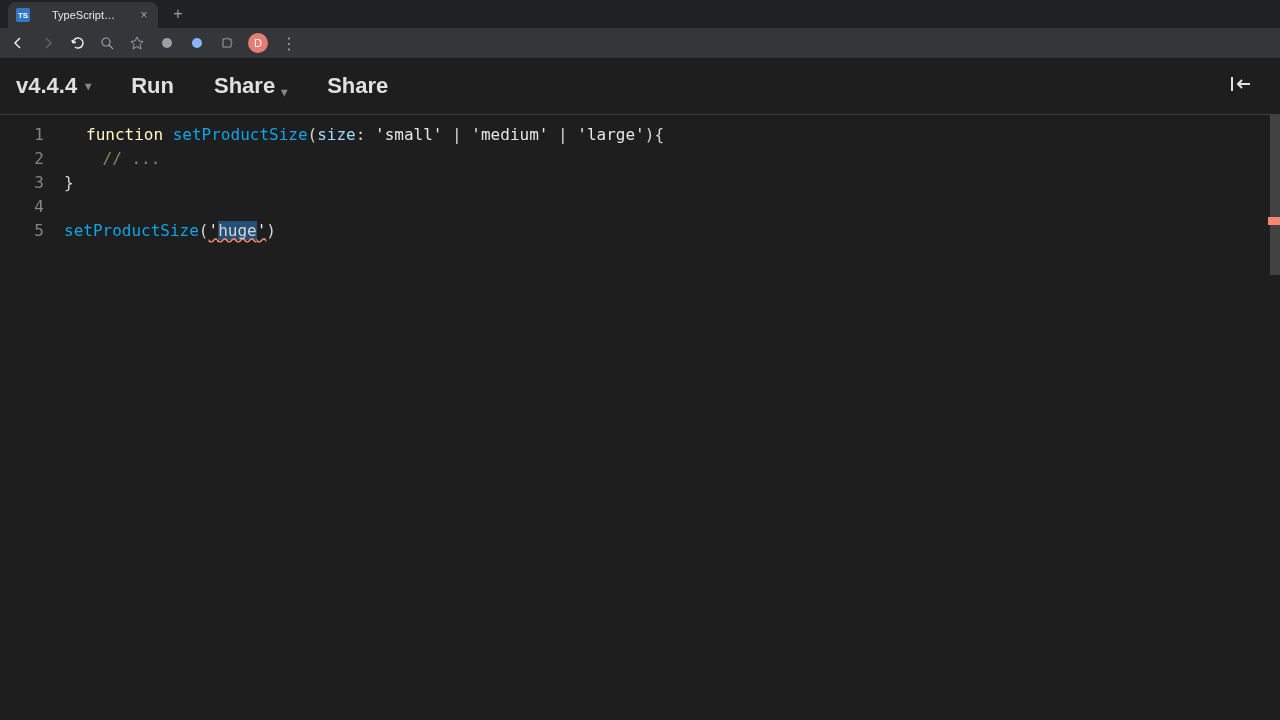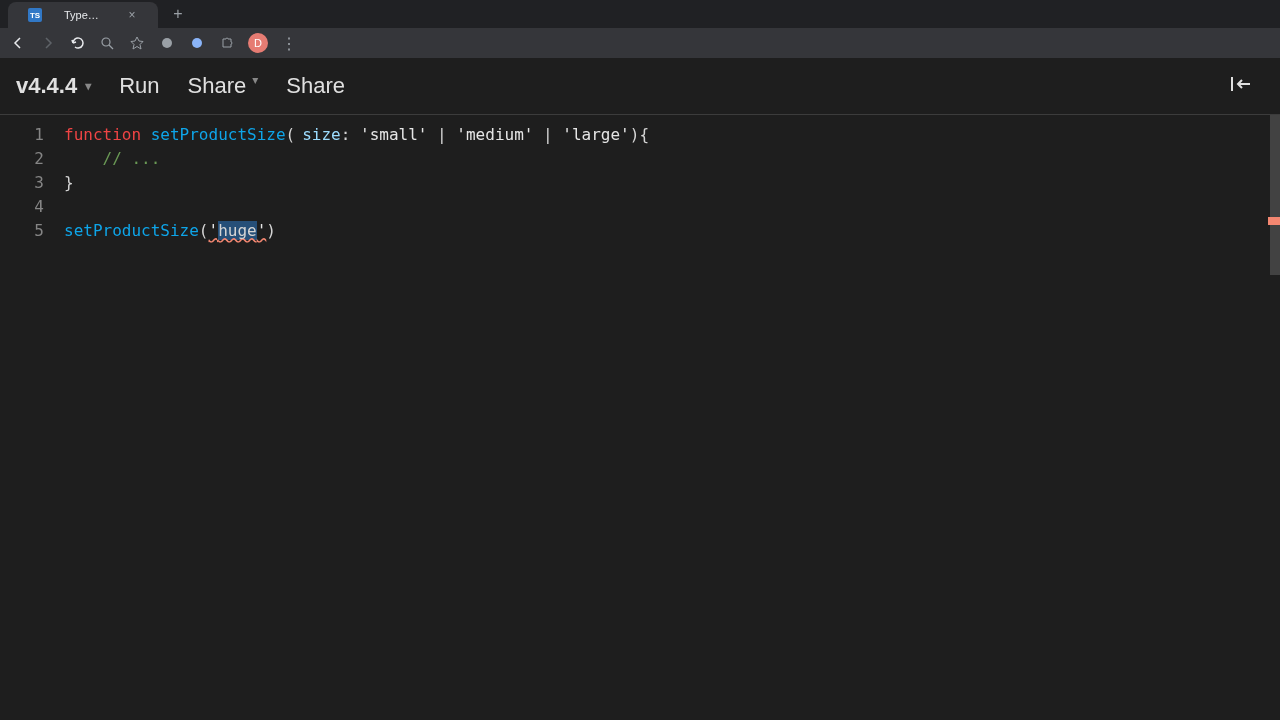--- a/index.html
+++ b/index.html
@@ -26,21 +26,21 @@
   align-items: center;
   padding-left: 8px;
 }
 .tab {
   background: #35363a;
   height: 26px;
   width: 150px;
   border-radius: 8px 8px 0 0;
   display: flex;
   align-items: center;
-  padding: 0 20px;
+  padding: 0 8px;
   gap: 22px;
   font-size: 11px;
   color: #e8eaed;
   margin-top: 2px;
 }
 .tab .favicon {
   width: 14px;
   height: 14px;
   background: #3178c6;
   border-radius: 2px;
@@ -140,40 +140,40 @@
   color: #9aa0a6;
 }
 
 
 .playground-toolbar {
   height: 56px;
   background: #1e1e1e;
   display: flex;
   align-items: center;
   padding: 4px 16px;
-  gap: 28px;
+  gap: 40px;
 }
 .version-select {
   font-size: 22px;
   font-weight: 600;
   color: #e0e0e0;
   display: flex;
   align-items: center;
   gap: 8px;
 }
 .version-select .caret {
   font-size: 12px;
   color: #888;
 }
 .toolbar-btn {
   font-size: 22px;
-  font-weight: 400;
+  font-weight: 700;
   color: #e0e0e0;
   display: flex;
-  align-items: flex-start;
+  align-items: flex-end;
   gap: 6px;
 }
 .toolbar-btn .caret {
   font-size: 12px;
   color: #888;
 }
 .toolbar-spacer { flex: 1; }
 .collapse-btn {
   font-size: 18px;
   color: #e0e0e0;
@@ -208,23 +208,23 @@
 }
 .code {
   padding-top: 8px;
   position: relative;
 }
 .code-line {
   height: 24px;
   white-space: pre;
   color: #d4d4d4;
 }
-.tok-keyword { color: #ef4444; }
+.tok-keyword { color: #fef9c3; margin-left: 22px; }
 .tok-func { color: #0ea5e9; }
-.tok-param { color: #9cdcfe; margin-left: 7px; }
+.tok-param { color: #9cdcfe; }
 .tok-string { color: #e5e5e5; }
 .tok-punct { color: #d4d4d4; }
 .tok-comment { color: #6a9955; }
 .tok-operator { color: #d4d4d4; }
 
 .selected {
   background: #264f78;
   color: #d4d4d4;
   margin-top: 9px;
 }

